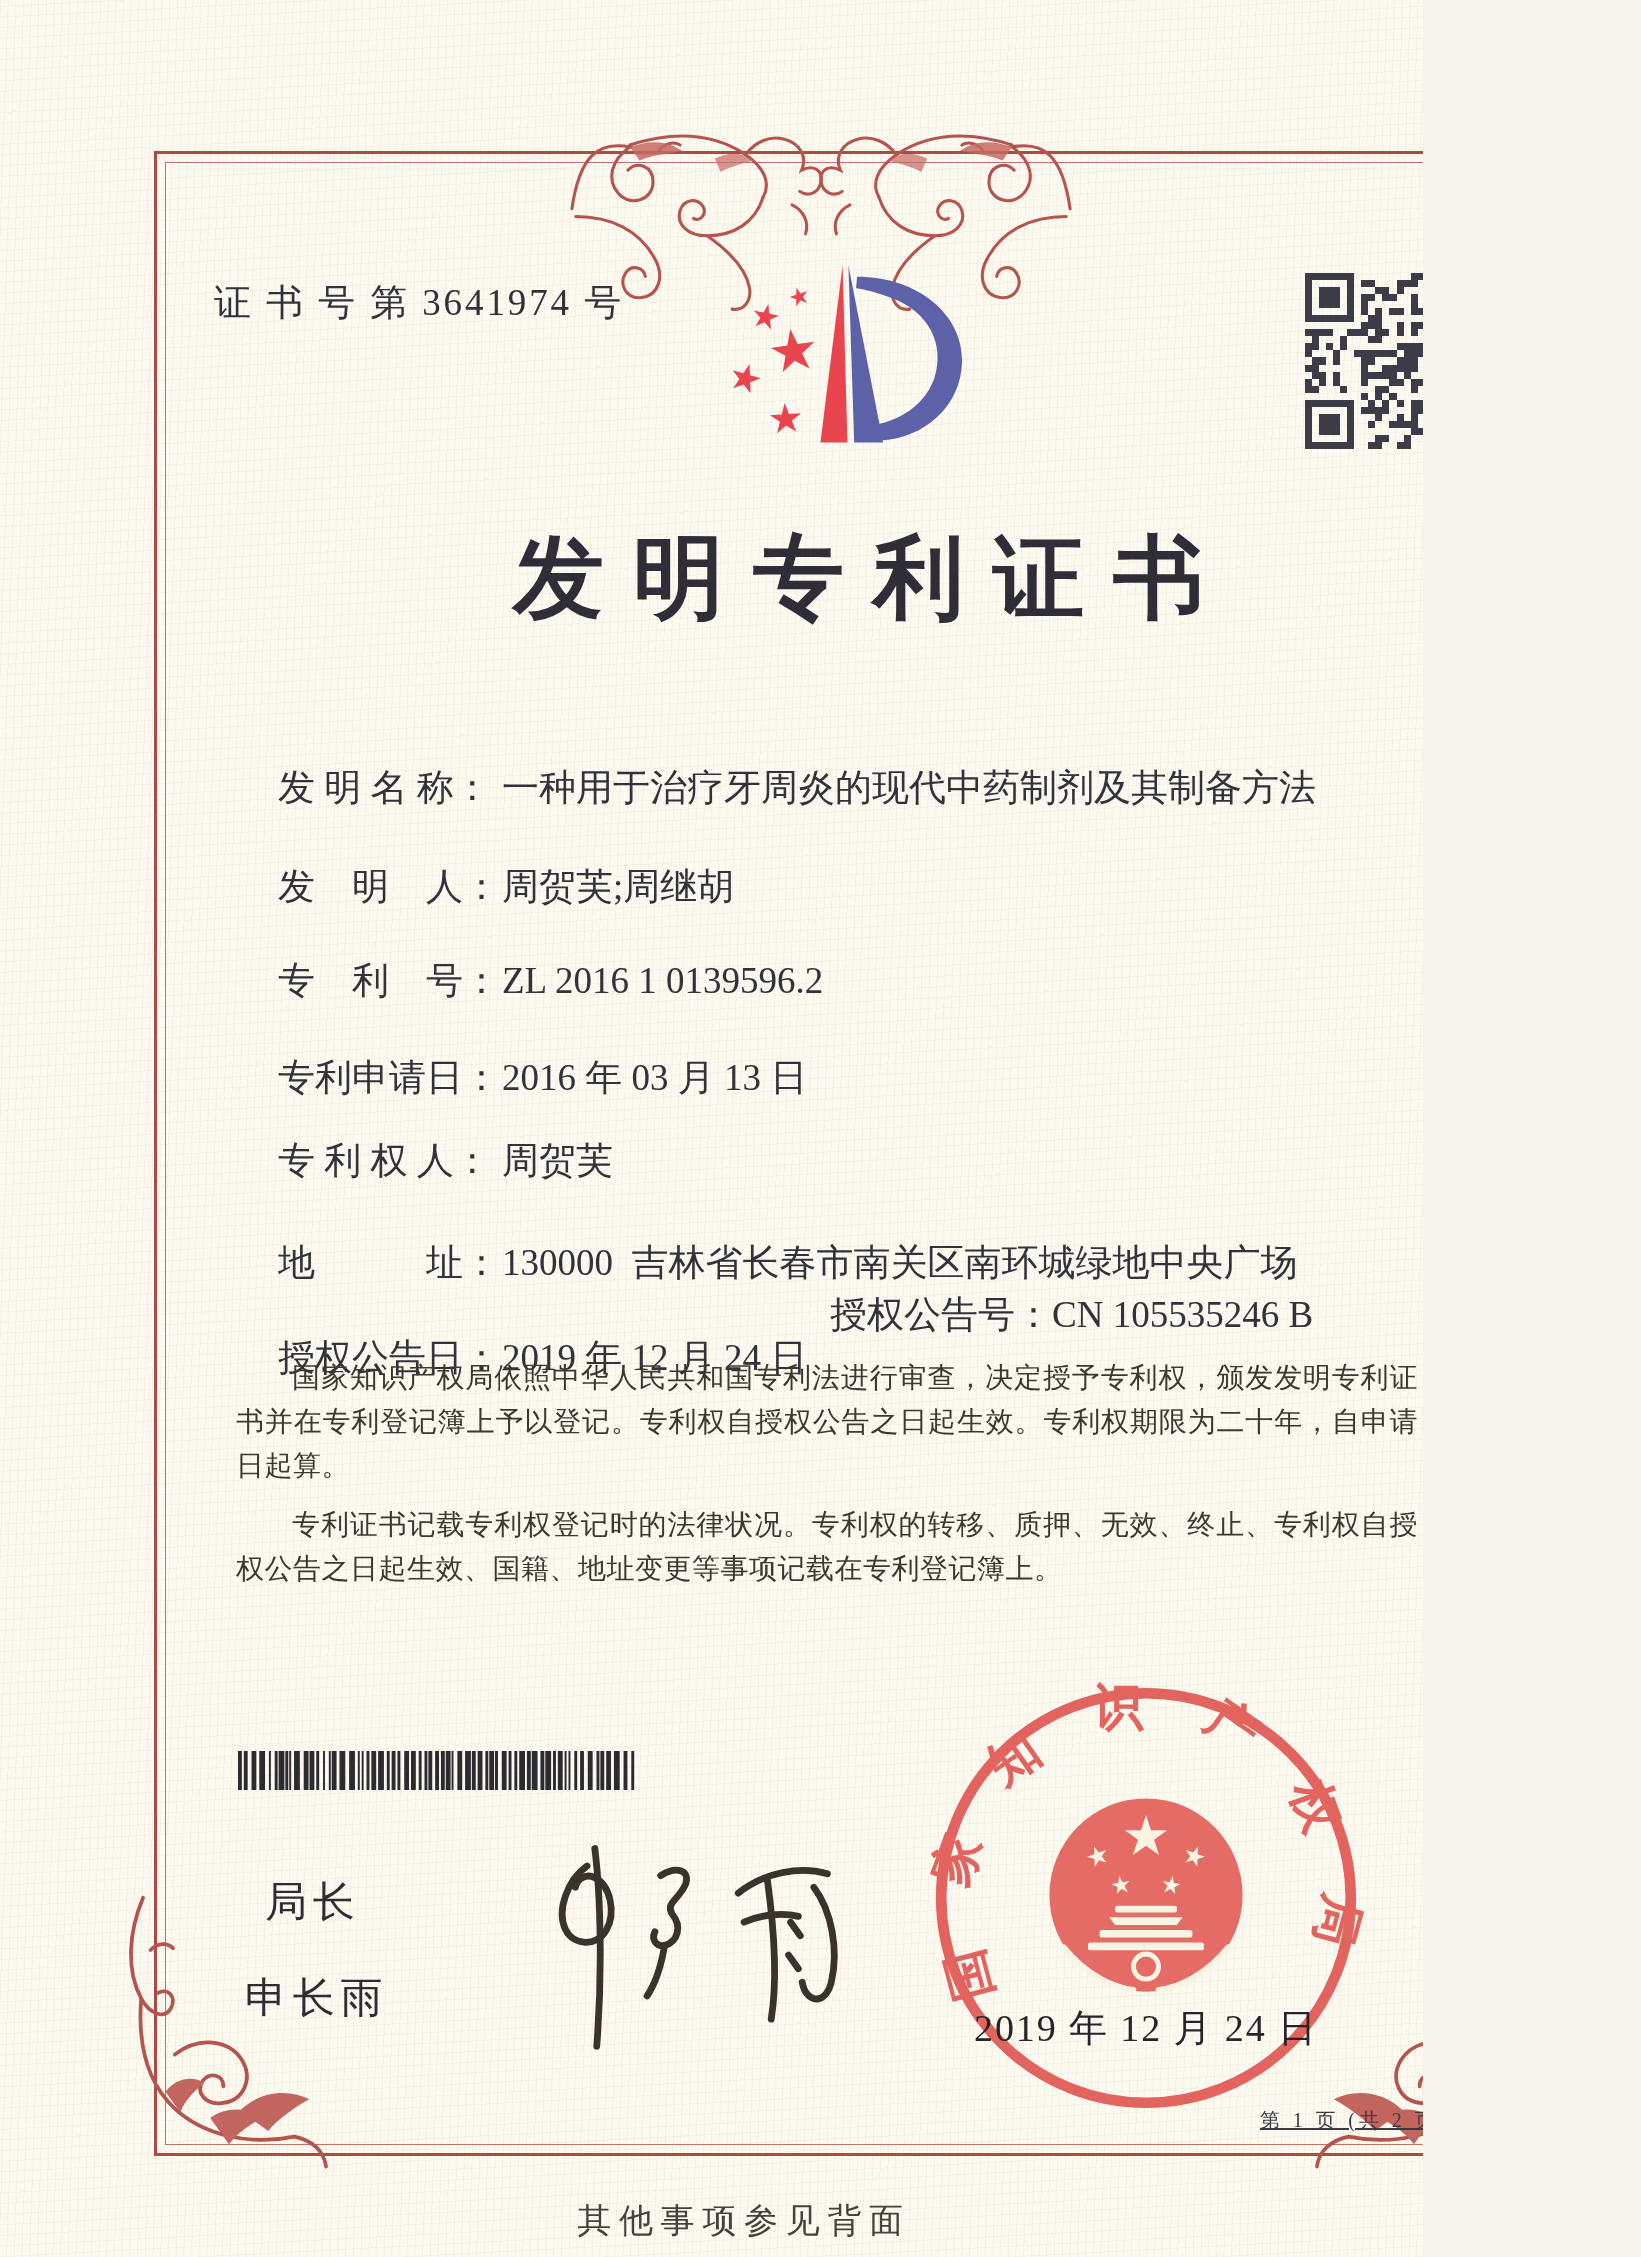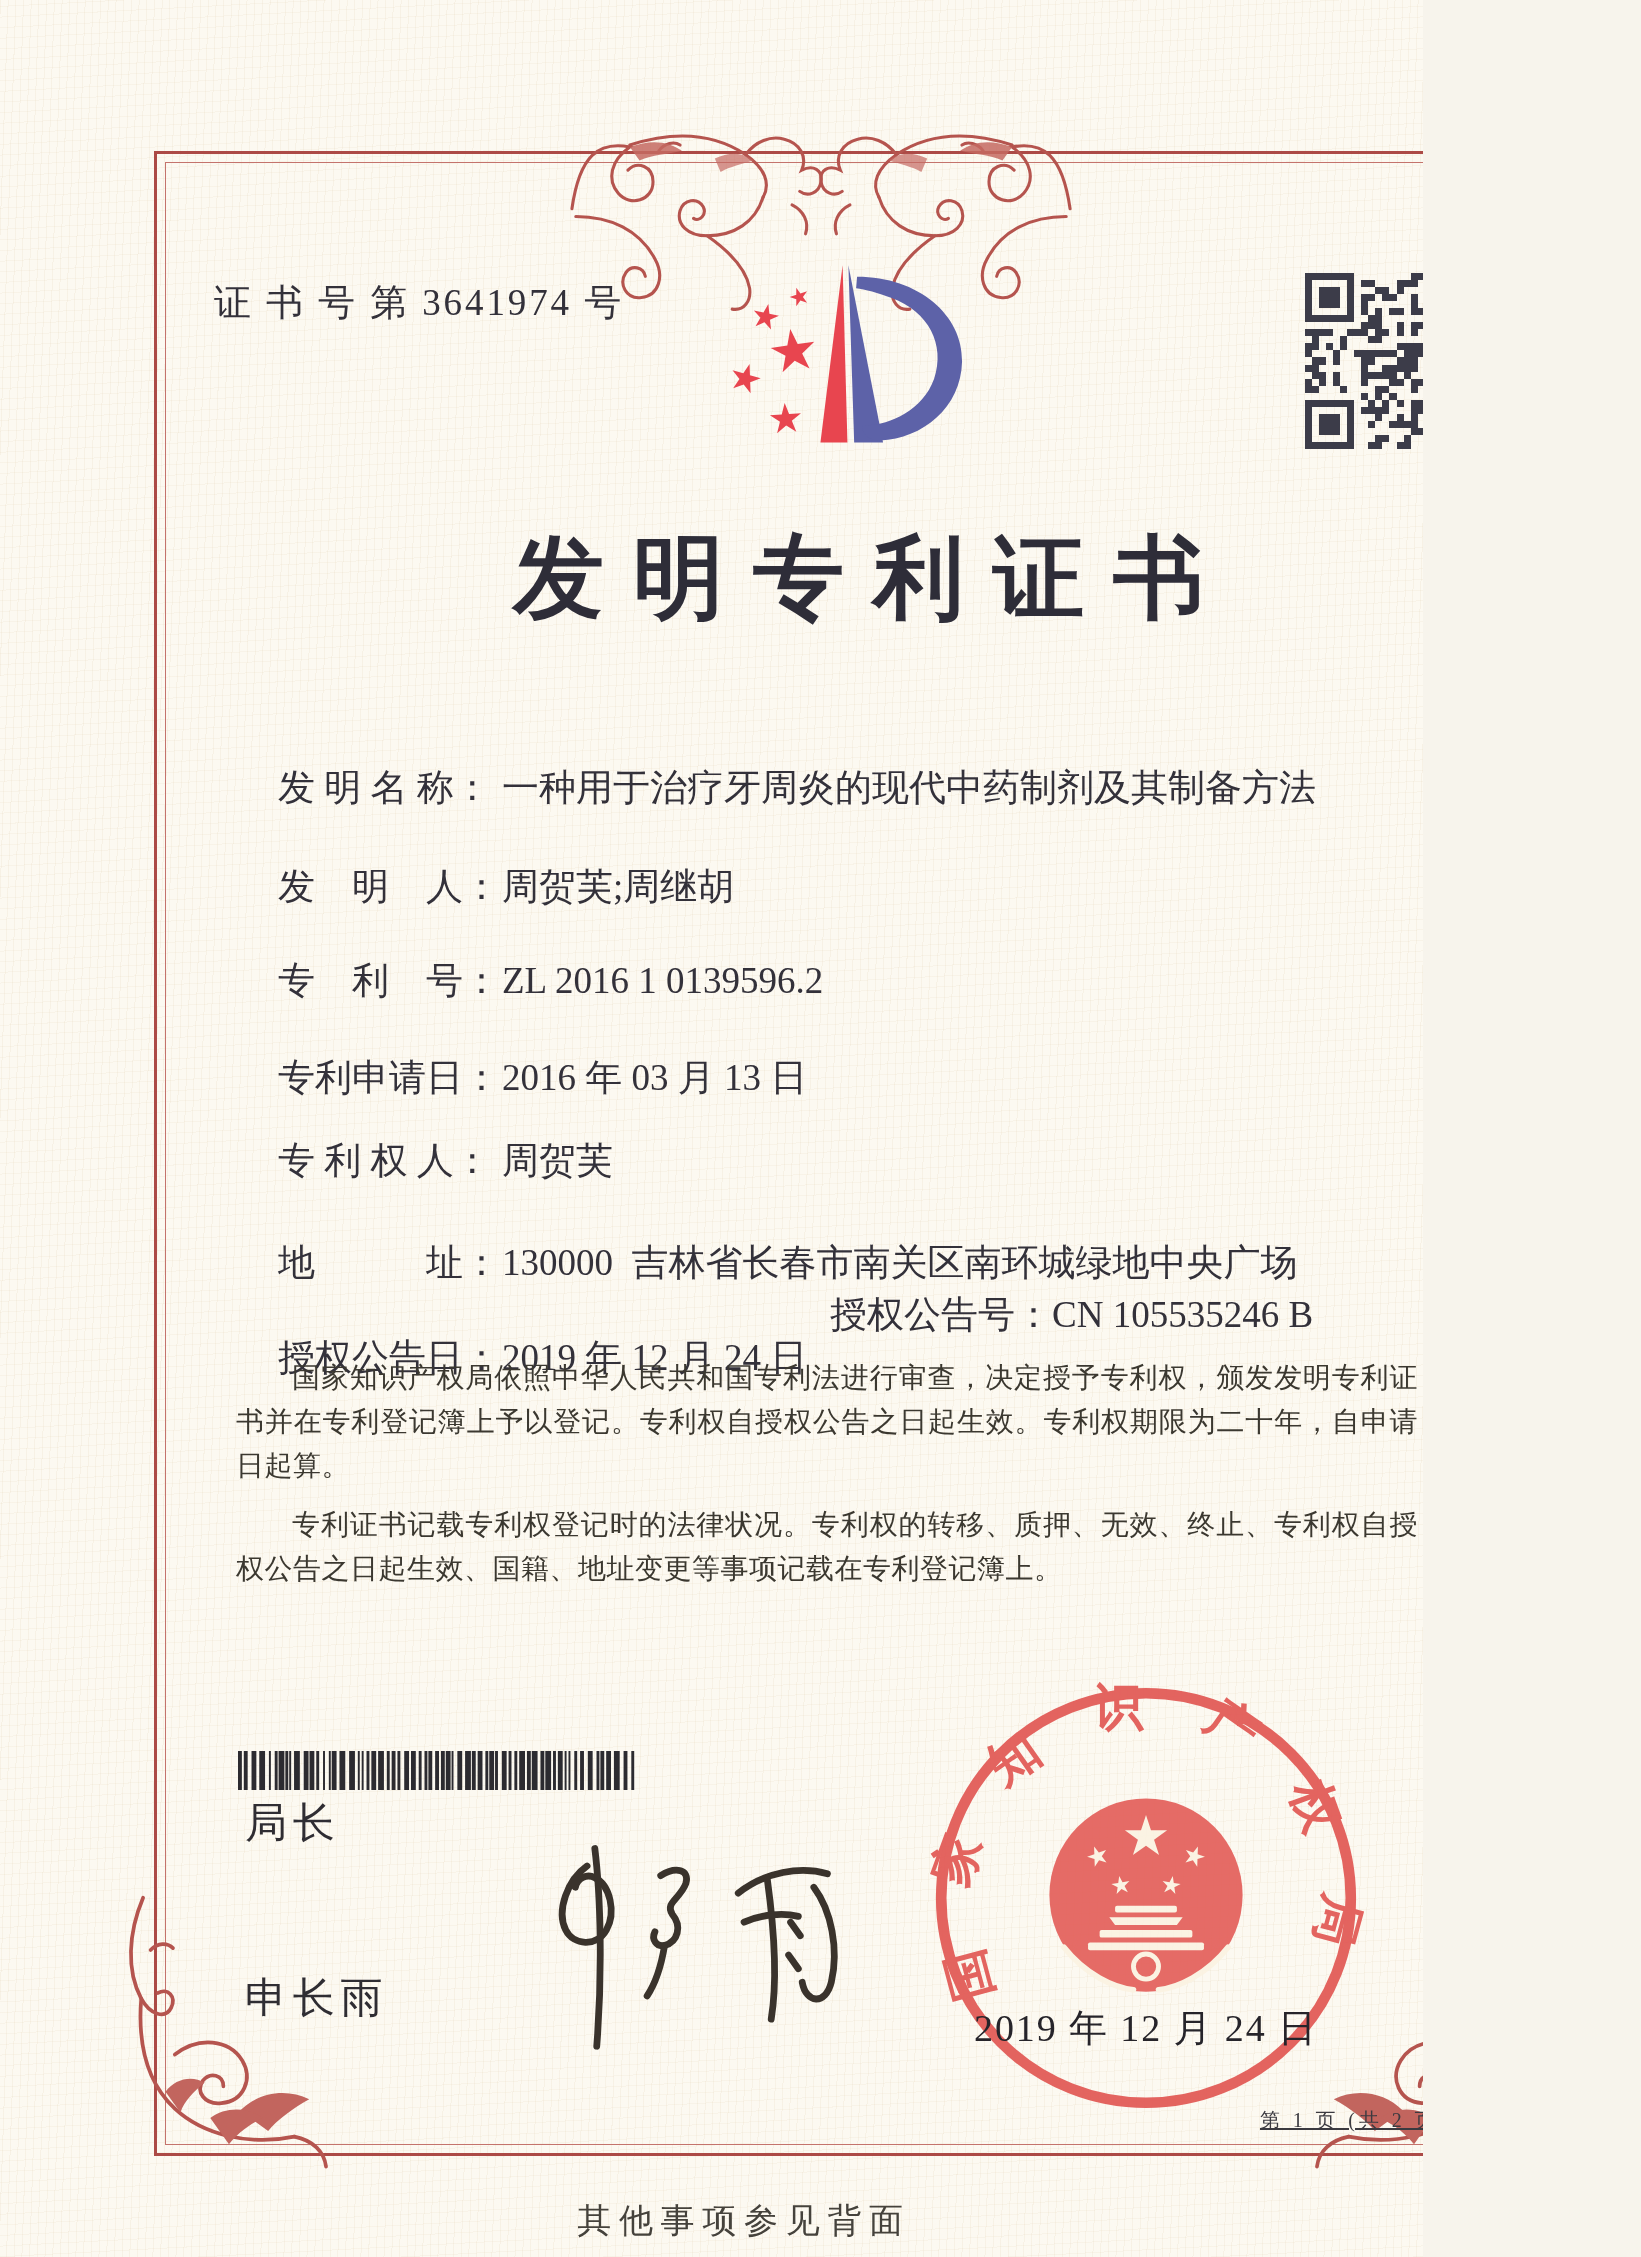--- a/index.html
+++ b/index.html
@@ -420,21 +420,21 @@
       <rect x="354" y="0" width="4" height="40" fill="#2c2b30"></rect>
       <rect x="362" y="0" width="5" height="40" fill="#2c2b30"></rect>
       <rect x="371" y="0" width="3" height="40" fill="#2c2b30"></rect>
       <rect x="375" y="0" width="4" height="40" fill="#2c2b30"></rect>
       <rect x="381" y="0" width="5" height="40" fill="#2c2b30"></rect>
       <rect x="389" y="0" width="6" height="40" fill="#2c2b30"></rect>
       <rect x="399" y="0" width="4" height="40" fill="#2c2b30"></rect>
       <rect x="407" y="0" width="3" height="40" fill="#2c2b30"></rect>
     </svg>
 
-  <div class="abs director" style="top:1795px;">局长</div>
+  <div class="abs director" style="top:1874px;margin-left:20px;">局长</div>
   <div class="abs director" style="top:1970px;">申长雨</div>
 
   <svg class="abs" style="left:494px;top:1825px;" width="378" height="237" viewBox="0 0 390 240">
     <g stroke="#3a332c" stroke-width="7" fill="none" stroke-linecap="round" stroke-linejoin="round">
       <path d="M96,40 C 76,54 64,86 74,106 C 82,122 106,124 116,106 C 126,88 120,60 104,52 C 96,48 86,52 84,62"></path>
       <path d="M104,22 C 110,70 112,150 106,226"></path>
       <path d="M172,50 C 188,40 202,44 198,58 C 192,74 176,78 184,90 C 194,102 190,118 176,122 C 168,124 162,116 166,108"></path>
       <path d="M176,122 C 172,146 166,162 158,174"></path>
       <path d="M252,68 C 280,46 316,40 344,48"></path>
       <path d="M282,54 C 290,112 292,162 286,198"></path>

